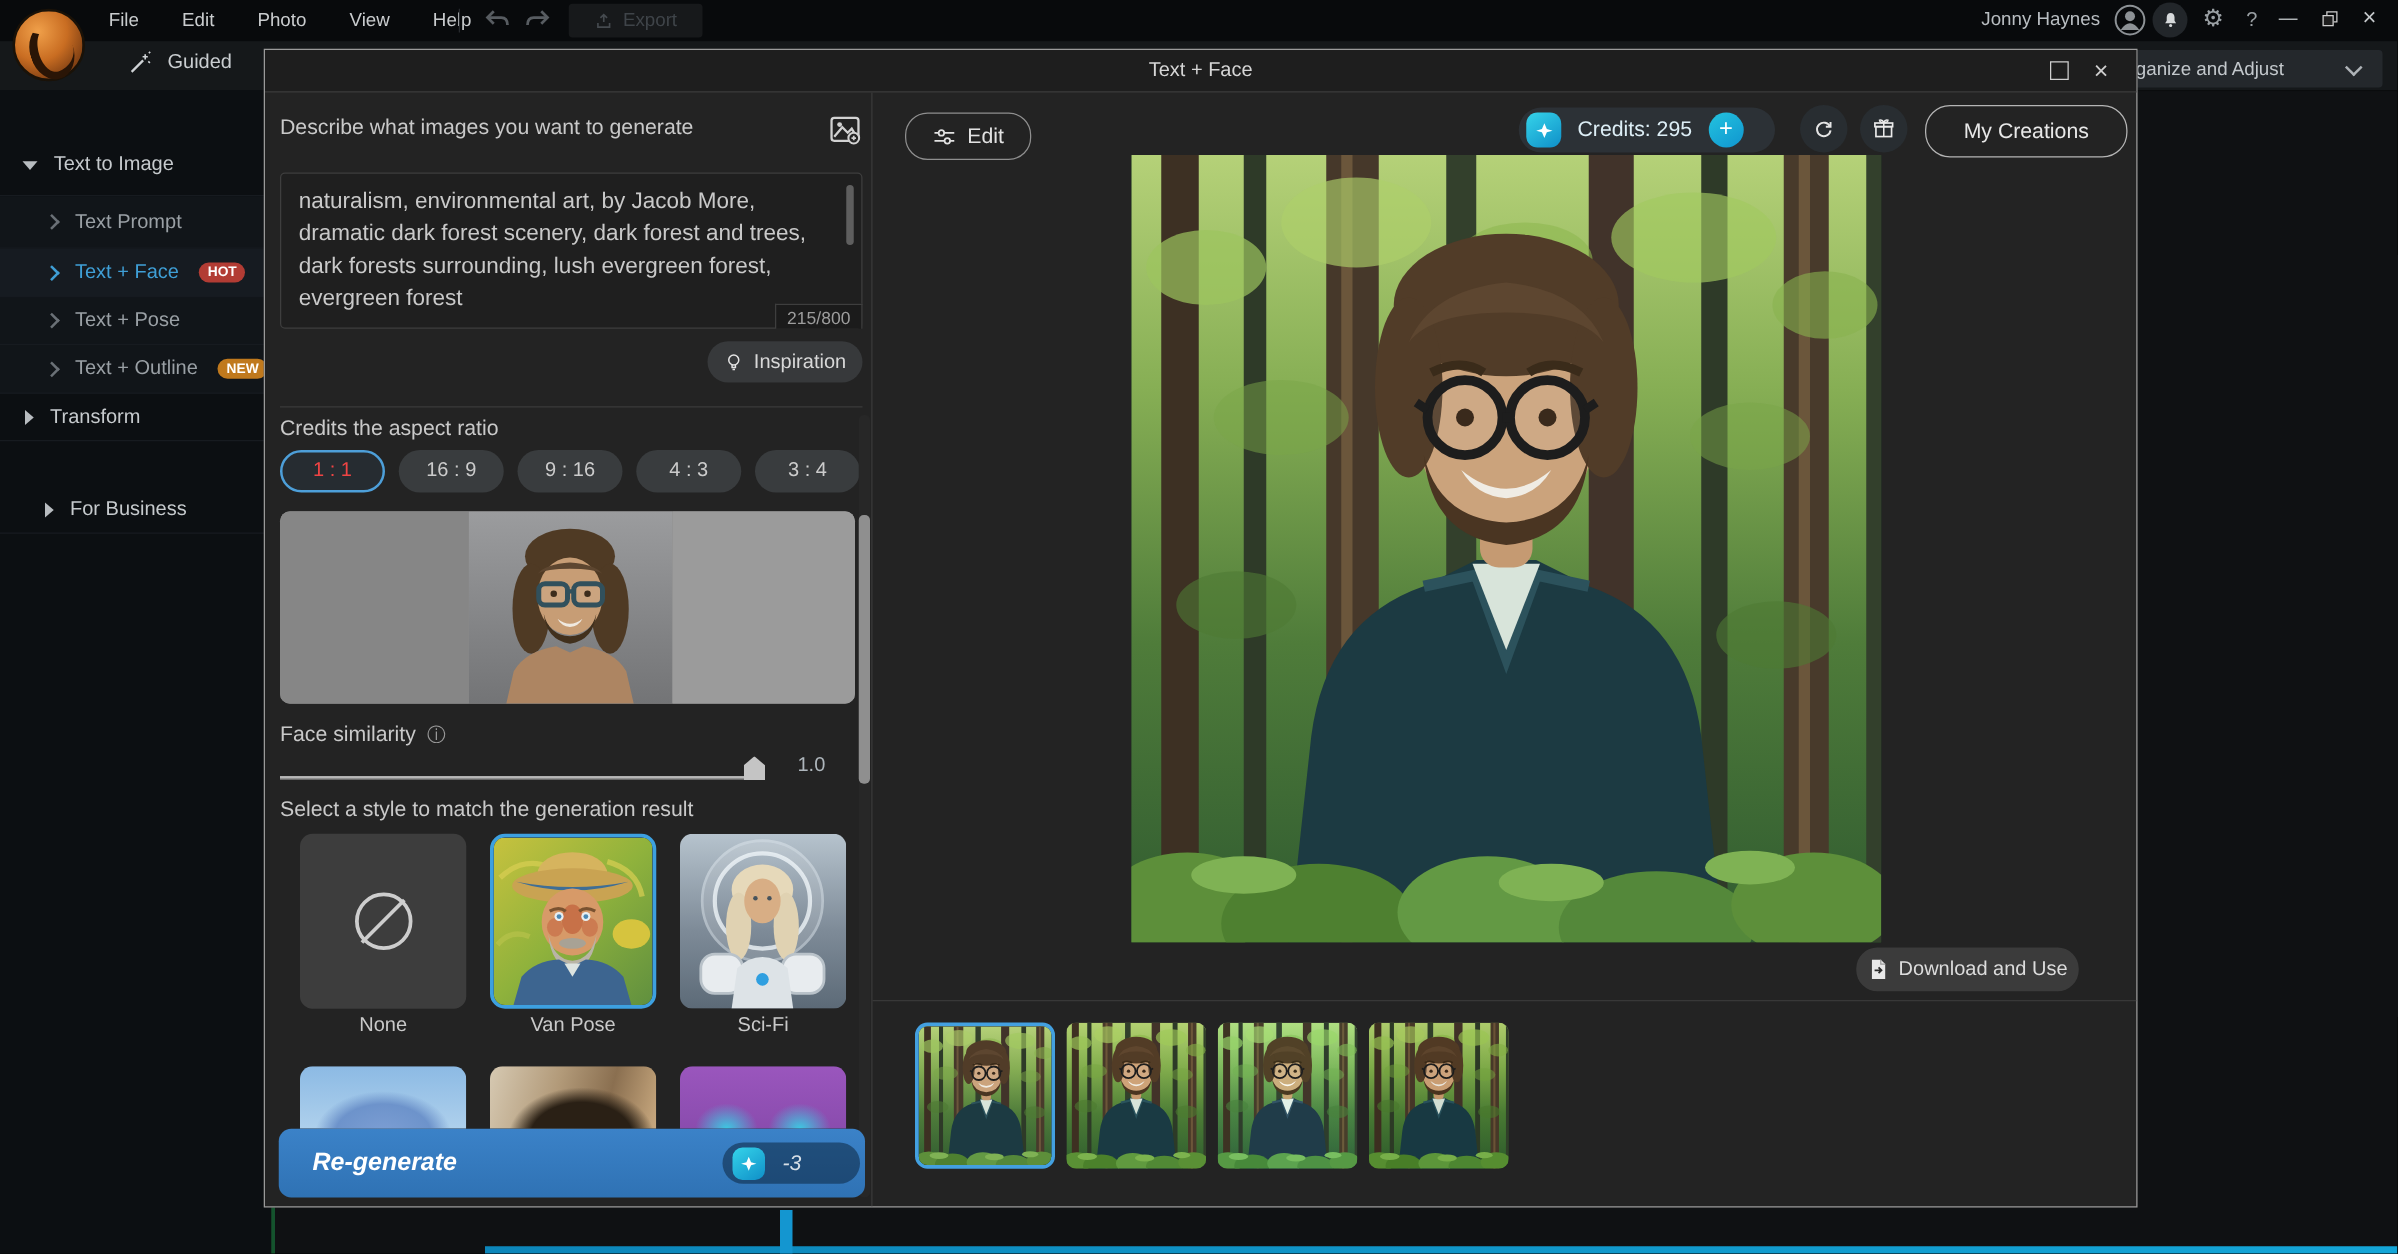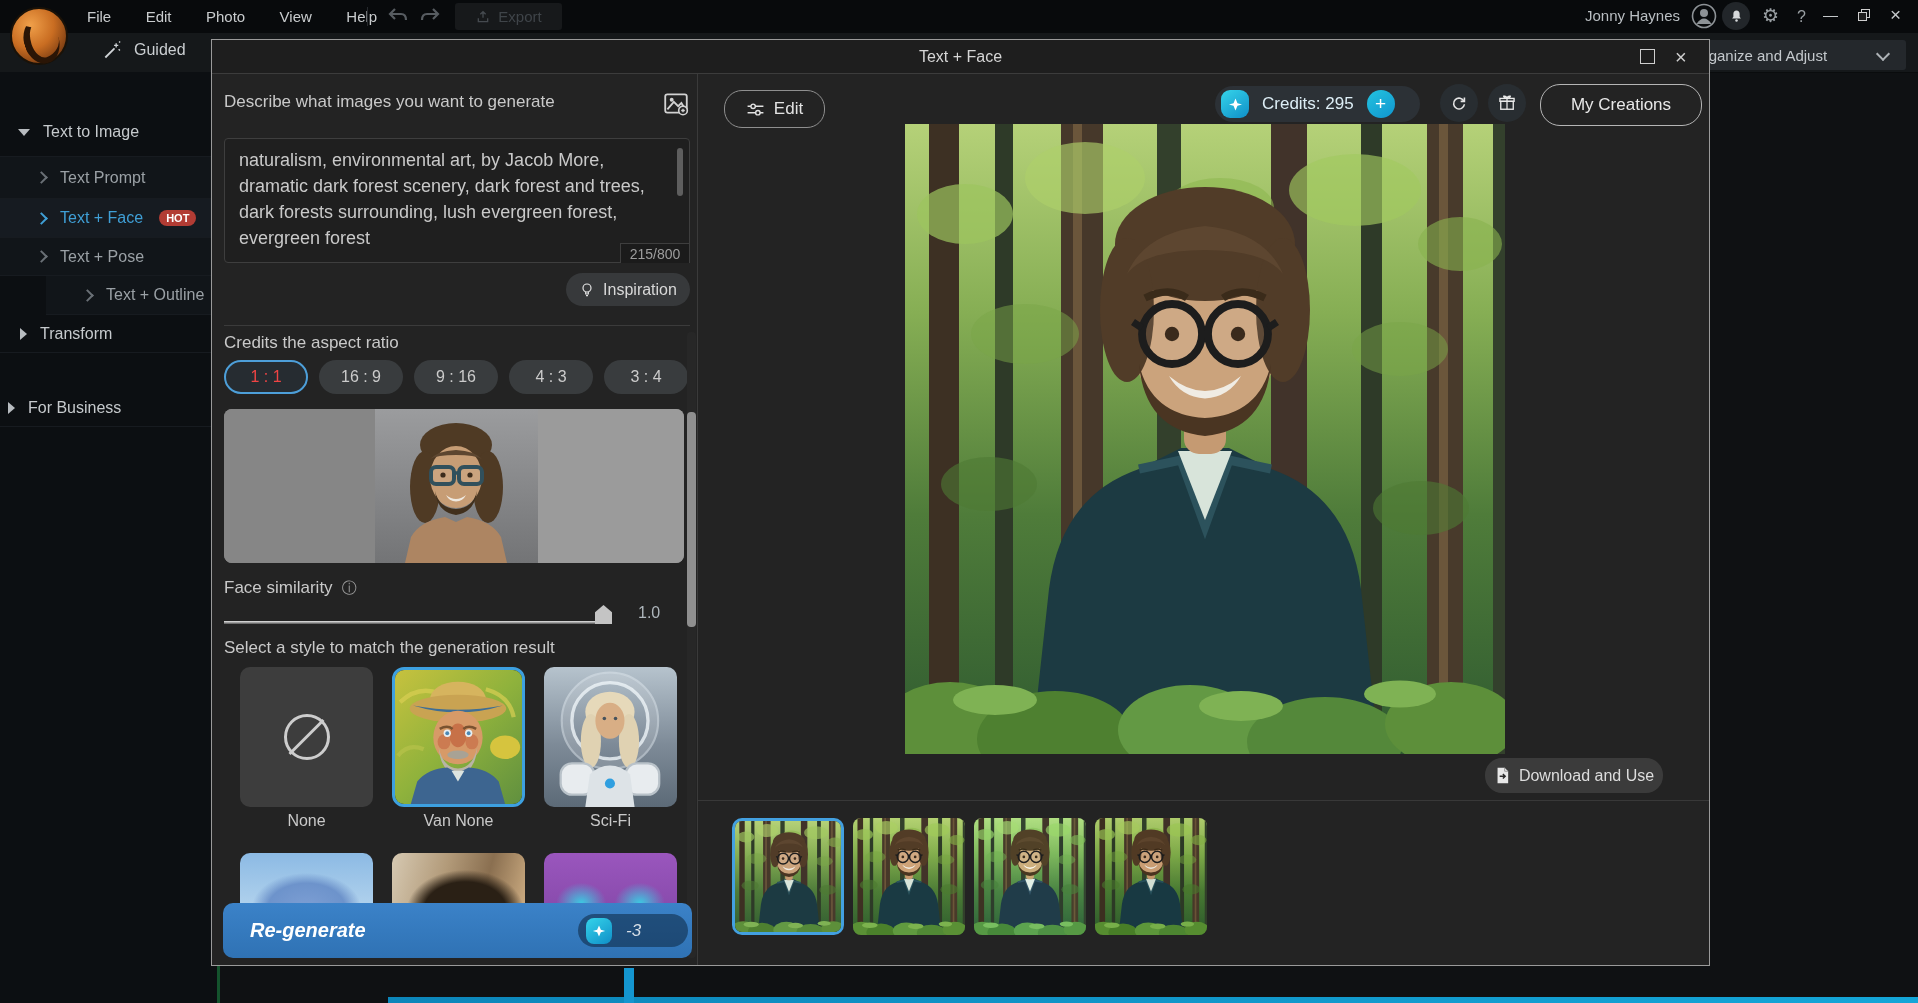--- a/index.html
+++ b/index.html
@@ -309,30 +309,30 @@
     </div>
     <div class="srow child active" style="top:127px;height:39px;padding-left:37px;gap:14px;">
       <span class="chev-right blue"></span>
       <span class="stext activetxt">Text + Face</span>
       <span class="badge" style="background:#b23c34;margin-left:2px;">HOT</span>
     </div>
     <div class="srow child" style="top:166px;height:38px;padding-left:37px;gap:14px;">
       <span class="chev-right"></span>
       <span class="stext">Text + Pose</span>
     </div>
-    <div class="srow child" style="top:204px;height:39px;padding-left:37px;gap:14px;margin-left:46px;">
+    <div class="srow child" style="top:204px;height:39px;padding-left:37px;gap:14px;">
       <span class="chev-right"></span>
       <span class="stext">Text + Outline</span>
       <span class="badge" style="background:#c0791d;margin-left:2px;">NEW</span>
     </div>
     <div class="srow" style="top:243px;height:38px;padding-left:20px;gap:13px;">
       <span class="tri-right"></span>
       <span class="stext top">Transform</span>
     </div>
-    <div class="srow" style="top:318px;height:37px;padding-left:8px;gap:13px;">
+    <div class="srow" style="top:318px;height:37px;padding-left:36px;gap:13px;">
       <span class="tri-right"></span>
       <span class="stext top">For Business</span>
     </div>
   </div>
 
   <div id="bluestrip" class="abs"></div>
   <div id="bluetick" class="abs"></div>
 
   <div id="dialog" class="abs">
     <div id="dlg-titlebar" class="abs">
@@ -403,21 +403,21 @@
       <svg width="127" height="134">
           <use href="#sym-vangogh"></use>
         </svg>
     </div>
     <div class="stylecard" style="left:332px;">
       <svg width="133" height="140">
           <use href="#sym-scifi"></use>
         </svg>
     </div>
     <div class="stylelbl" style="left:28px;">None</div>
-    <div class="stylelbl" style="left:180px;">Van None</div>
+    <div class="stylelbl" style="left:180px;">Van Pose</div>
     <div class="stylelbl" style="left:332px;">Sci-Fi</div>
 
     <div class="rowtwo" style="left:28px;background:radial-gradient(ellipse 70px 45px at 50% 110%, #7d9fd4 0%, #6d93cb 55%, transparent 78%),linear-gradient(180deg,#8cbae4,#aed0ec);"></div>
     <div class="rowtwo" style="left:180px;background:radial-gradient(ellipse 75px 52px at 55% 115%, #2a2015 0%, #2a2015 55%, transparent 78%),linear-gradient(105deg,#d6c9b2 0%, #b29a79 40%, #8a6f50 70%, #c9a97f 100%);"></div>
     <div class="rowtwo" style="left:332px;background:radial-gradient(ellipse 32px 26px at 28% 100%, #3cc9e2 0%, transparent 78%),radial-gradient(ellipse 32px 26px at 72% 100%, #3cc9e2 0%, transparent 78%),linear-gradient(180deg,#9a56bd,#8a4cae);"></div>
 
     <div id="regen" class="abs">
       <span style="margin-left:27px;font-size:20px;font-weight:bold;color:#fff;">Re-generate</span>
       <span id="regen-cost">
         <span class="credicon">

